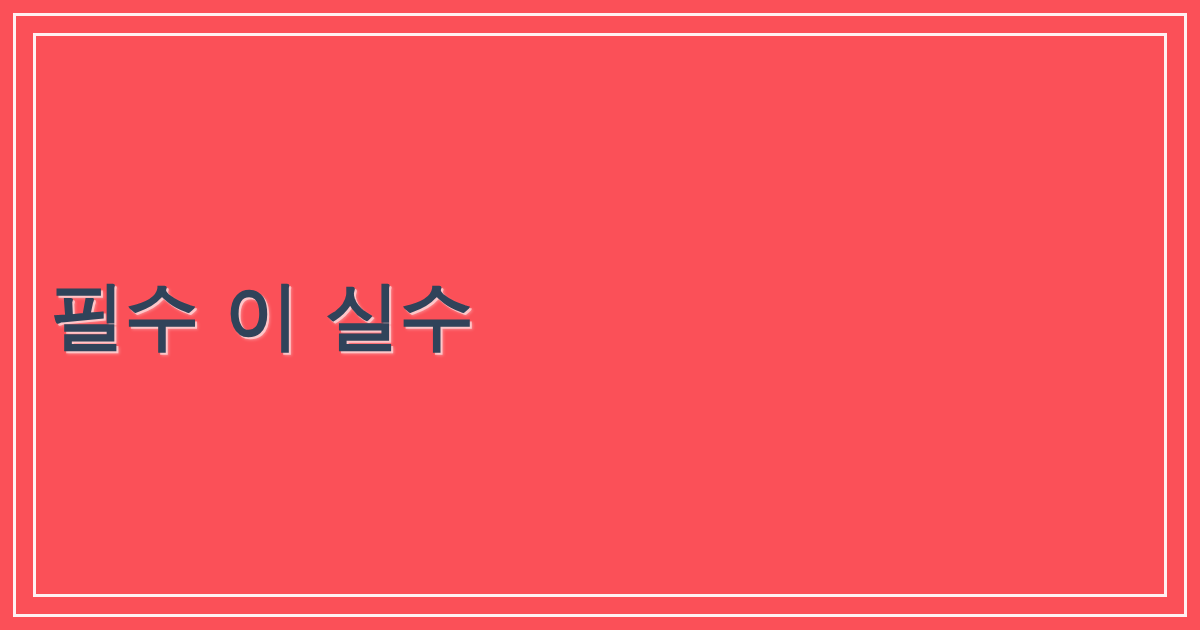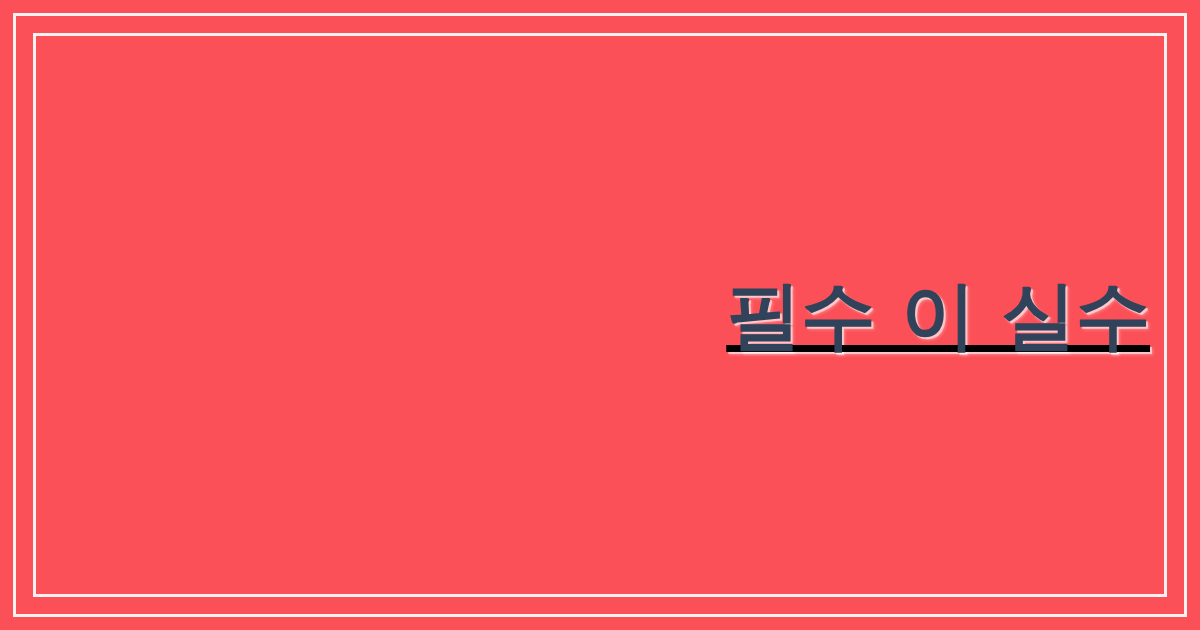--- a/index.html
+++ b/index.html
@@ -52,24 +52,23 @@
 
   
   .headline-wrap {
     position: absolute;
     left: 50px;
     right: 50px;
     top: 0;
     bottom: 0;
     display: flex;
     flex-direction: column;
-    align-items: flex-end;
+    align-items: flex-start;
     justify-content: center;
     text-align: center;
-    text-decoration: underline;
   }
 
   .headline {
     margin: 0;
     padding: 0;
     color: #30435a;
     font-family: "DejaVu Sans", "Liberation Sans", sans-serif;
     font-weight: 700;
     font-size: 75px;
     line-height: 1.0;

